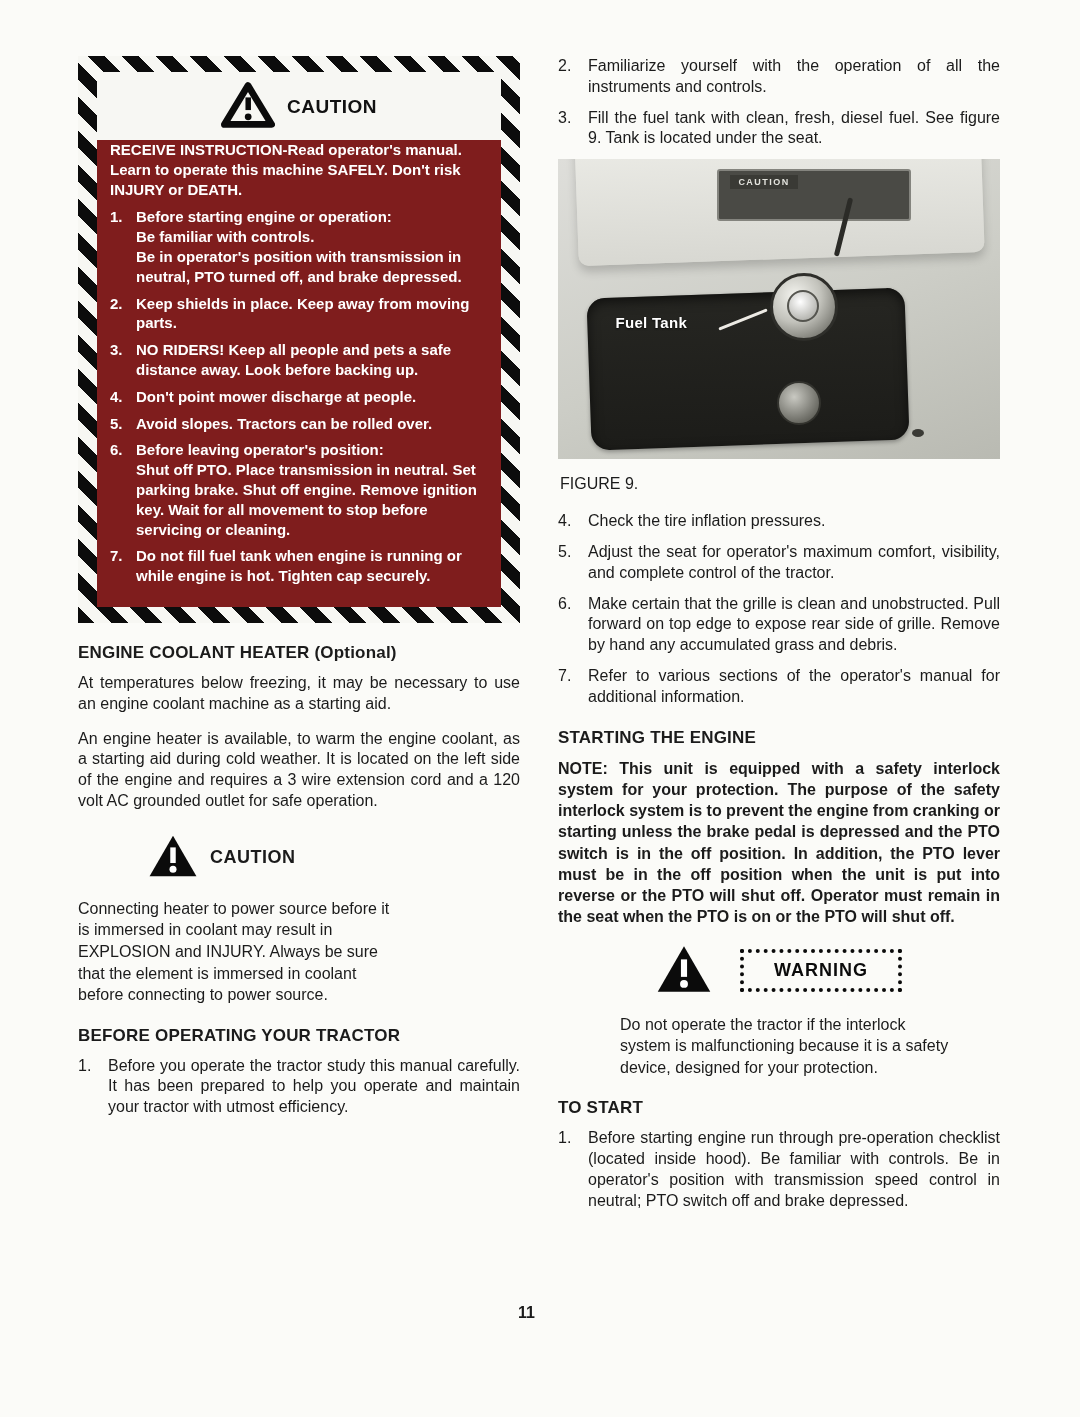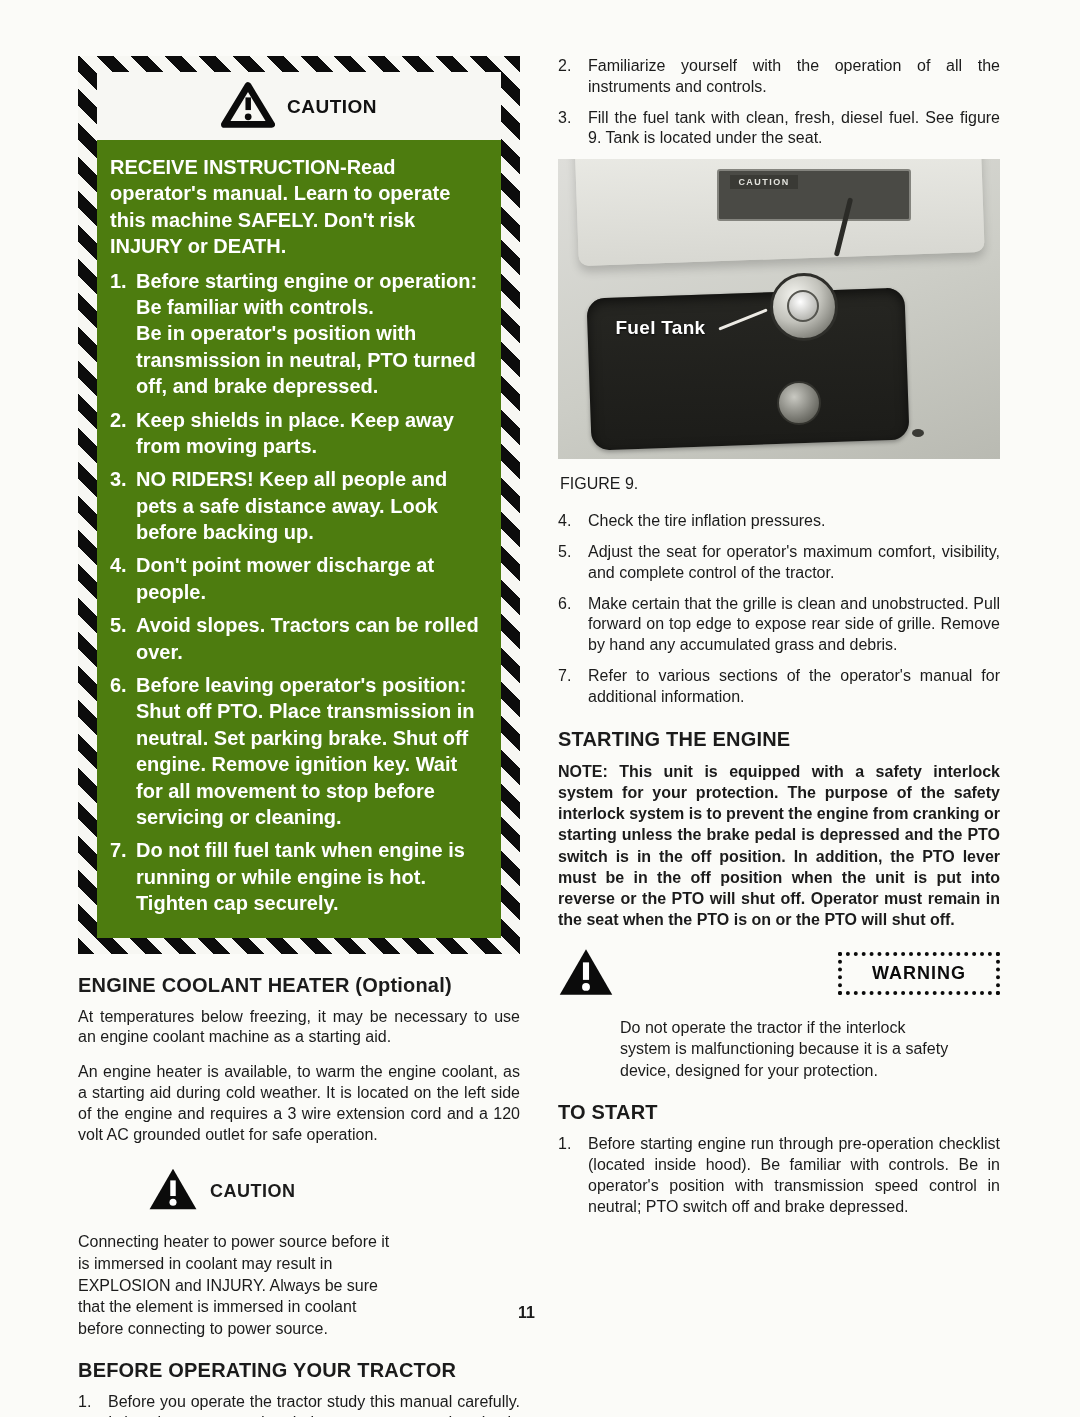--- a/index.html
+++ b/index.html
@@ -22,32 +22,32 @@
   }
   .caution-inner{background:#0b0b0b;}
   .caution-head{
     background:#f7f7f3;
     display:flex;align-items:center;justify-content:center;
     gap:12px;padding:9px 0 7px 0;
   }
   .caution-head .cap-label{font-weight:bold;font-size:19px;letter-spacing:.5px;color:#111;}
   .tri{display:inline-block;}
   .caution-body{
-    background:#4d7c0f;color:#fff;
-    padding:14px 13px 14px 13px;
-    font-weight:bold;font-size:20px;line-height:1.32;
+    background:#7f1d1d;color:#fff;
+    padding:0 13px 14px 13px;
+    font-weight:bold;font-size:15px;line-height:1.32;
   }
   .cb-intro{margin:0 0 8px 0;}
   .cb-item{display:flex;margin-bottom:7px;}
   .cb-num{width:26px;flex:none;}
   .cb-txt{flex:1;}
   .pre{white-space:pre-line;}
 
   
-  .sec-heading{font-size:20px;font-weight:bold;margin:20px 0 10px 0;letter-spacing:.2px;}
+  .sec-heading{font-size:17px;font-weight:bold;margin:20px 0 10px 0;letter-spacing:.2px;}
   .para{font-size:16px;line-height:1.3;margin:0 0 14px 0;text-align:justify;}
   .num-item{display:flex;margin-bottom:10px;font-size:16px;line-height:1.3;}
   .num-item .num{width:30px;flex:none;}
   .num-item .txt{flex:1;text-align:justify;}
 
   
   .mini-caution{margin:22px 0 6px 70px;width:345px;}
   .mini-caution-head{display:flex;align-items:center;gap:12px;margin-bottom:8px;}
   .mini-caution-head .cap-label{font-weight:bold;font-size:18px;letter-spacing:.5px;}
   .mini-caution-text{font-size:16px;line-height:1.35;width:315px;}
@@ -92,39 +92,39 @@
     position:absolute;top:14px;left:14px;width:28px;height:28px;border-radius:50%;
     background:radial-gradient(circle at 40% 35%,#ffffff,#9d9d96);
     border:2px solid #55554f;
   }
   .ph-cap2{
     position:absolute;bottom:34px;left:49.5%;width:40px;height:40px;border-radius:50%;
     background:radial-gradient(circle at 38% 35%,#c9c9c2,#6c6c65 70%,#45453f);
     border:2px solid #33332e;
   }
   .ph-label{
-    position:absolute;bottom:120px;left:13%;
-    color:#fff;font-weight:bold;font-size:19px;letter-spacing:.3px;
+    position:absolute;bottom:128px;left:13%;
+    color:#fff;font-weight:bold;font-size:15px;letter-spacing:.3px;
     text-shadow:0 1px 2px rgba(0,0,0,.8);
   }
   .ph-arrow{
     position:absolute;bottom:138px;left:36%;width:52px;height:3px;
     background:#eceae4;transform:rotate(-22deg);border-radius:2px;
   }
   .ph-dot{
     position:absolute;bottom:22px;left:80%;width:12px;height:8px;border-radius:50%;
     background:#3a3a35;
   }
   .fig-caption{font-weight:normal;font-size:16px;margin:16px 0 18px 2px;}
 
   
   .note{font-weight:bold;font-size:16px;line-height:1.33;text-align:justify;margin:0 0 16px 0;}
 
   
-  .warn-row{display:flex;align-items:center;justify-content:space-between;gap:28px;margin:10px 0 16px 0;}
+  .warn-row{display:flex;align-items:center;justify-content:center;gap:28px;margin:10px 0 16px 0;}
   .warn-box{
     border:4px dotted #0b0b0b;
     padding:7px 30px;
     font-weight:bold;font-size:18px;letter-spacing:1px;color:#0b0b0b;
     background:#fbfbf8;
   }
   .warn-text{font-size:16px;line-height:1.35;margin:0 0 8px 62px;width:330px;}
 
   .page-number{
     position:absolute;bottom:95px;left:518px;

